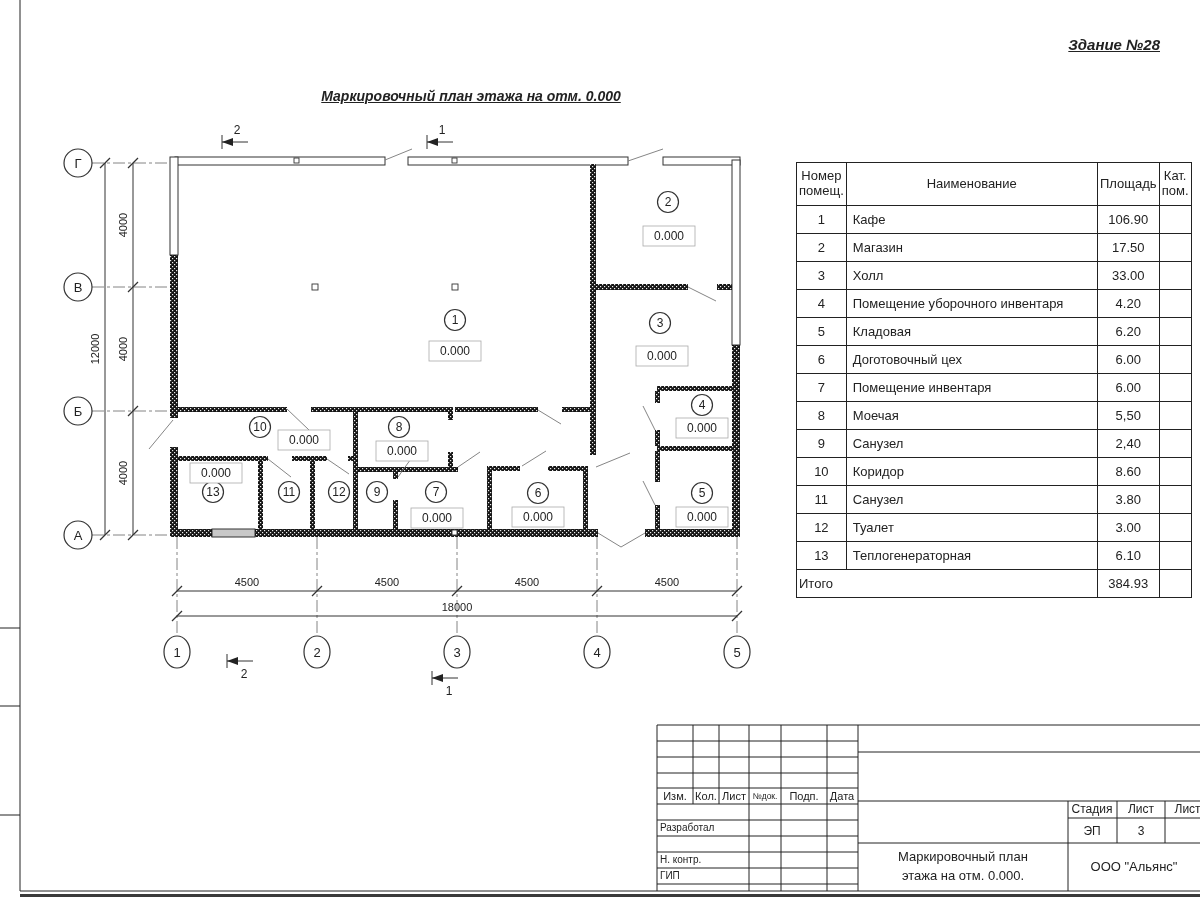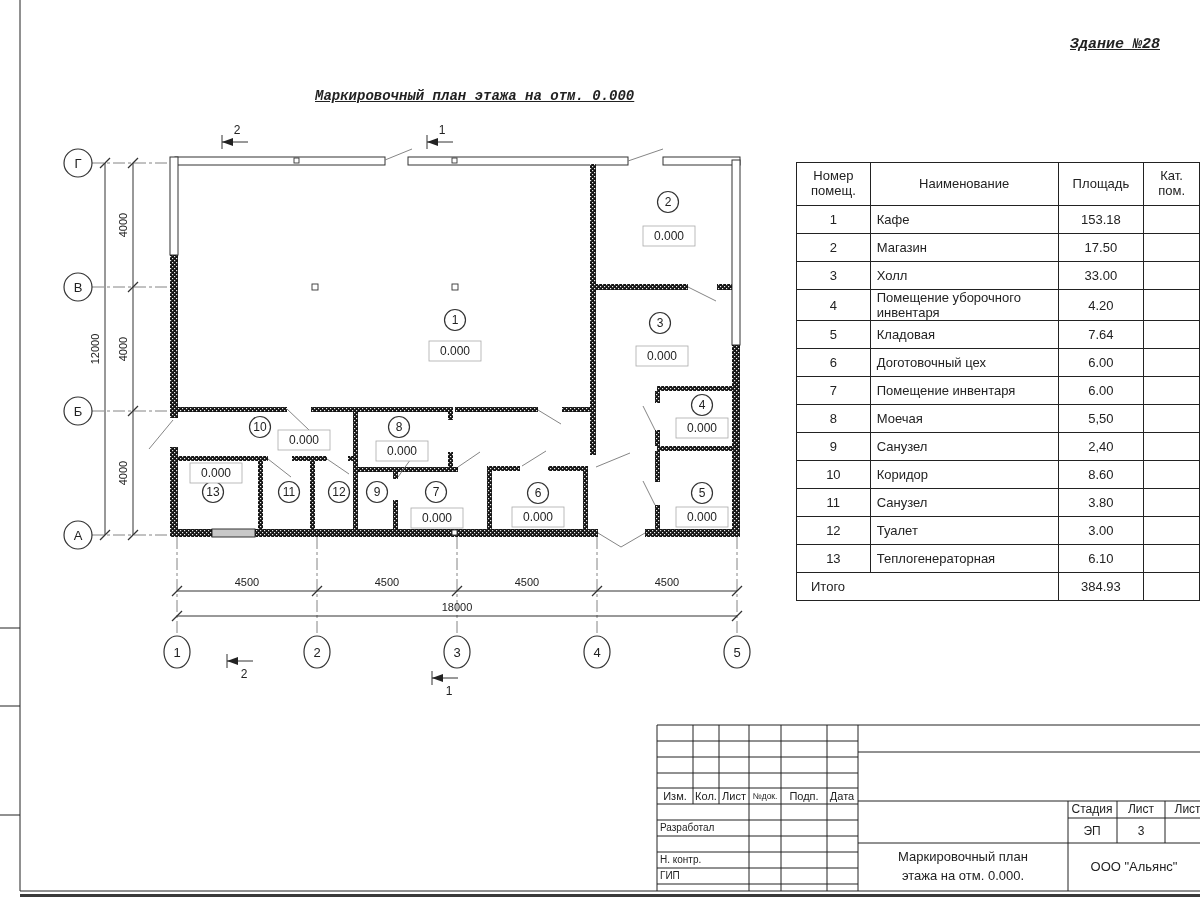--- a/index.html
+++ b/index.html
@@ -12,25 +12,25 @@
   .rc{fill:#fff;stroke:#333;stroke-width:1.2}
   .eb{fill:#fff;stroke:#aaa;stroke-width:0.8}
   .ww{fill:#fff;stroke:#333;stroke-width:1}
   .wg{fill:#c8c8c8;stroke:#333;stroke-width:1}
   .dim{stroke:#333;stroke-width:1;fill:none}
   .tick{stroke:#333;stroke-width:1.2}
   .dd{stroke:#666;stroke-width:0.8;fill:none;stroke-dasharray:12 3 3 3}
   .door{stroke:#777;stroke-width:0.9;fill:none}
   .tb{stroke:#222;stroke-width:1;fill:none}
   .title-it{position:absolute;font-style:italic;font-weight:bold;font-size:14px;
-    text-decoration:underline;white-space:nowrap;font-family:Liberation Mono, monospace;}
+    text-decoration:underline;white-space:nowrap;}
   
   #expl{position:absolute;left:796px;top:162px;border-collapse:collapse;table-layout:fixed;}
   #expl td,#expl th{border:1px solid #222;font-size:13px;font-weight:normal;
-    overflow:hidden;padding:0 14px;background:#fff;margin-left:28px;}
+    overflow:hidden;padding:0 2px;background:#fff;margin-left:28px;}
   #expl th{height:42px;line-height:1.15;text-align:center;}
   #expl td{height:27px;}
   #expl .c{text-align:center}
   #expl .l{text-align:left;padding-left:6px}
   #expl .r{text-align:left;padding-right:6px}
 </style>
 </head>
 <body>
 
 <div id="sheet">
@@ -399,21 +399,21 @@
       <th>Наименование</th>
       <th>Площадь</th>
       <th>Кат. пом.</th>
     </tr>
   </thead>
   <tbody>
 
       <tr>
         <td class="c">1</td>
         <td class="l">Кафе</td>
-        <td class="c">153.18</td>
+        <td class="c">106.90</td>
         <td class="c"></td>
       </tr>
 
       <tr>
         <td class="c">2</td>
         <td class="l">Магазин</td>
         <td class="c">17.50</td>
         <td class="c"></td>
       </tr>
 
@@ -427,21 +427,21 @@
       <tr>
         <td class="c">4</td>
         <td class="l">Помещение уборочного инвентаря</td>
         <td class="c">4.20</td>
         <td class="c"></td>
       </tr>
 
       <tr>
         <td class="c">5</td>
         <td class="l">Кладовая</td>
-        <td class="c">7.64</td>
+        <td class="c">6.20</td>
         <td class="c"></td>
       </tr>
 
       <tr>
         <td class="c">6</td>
         <td class="l">Доготовочный цех</td>
         <td class="c">6.00</td>
         <td class="c"></td>
       </tr>
 

